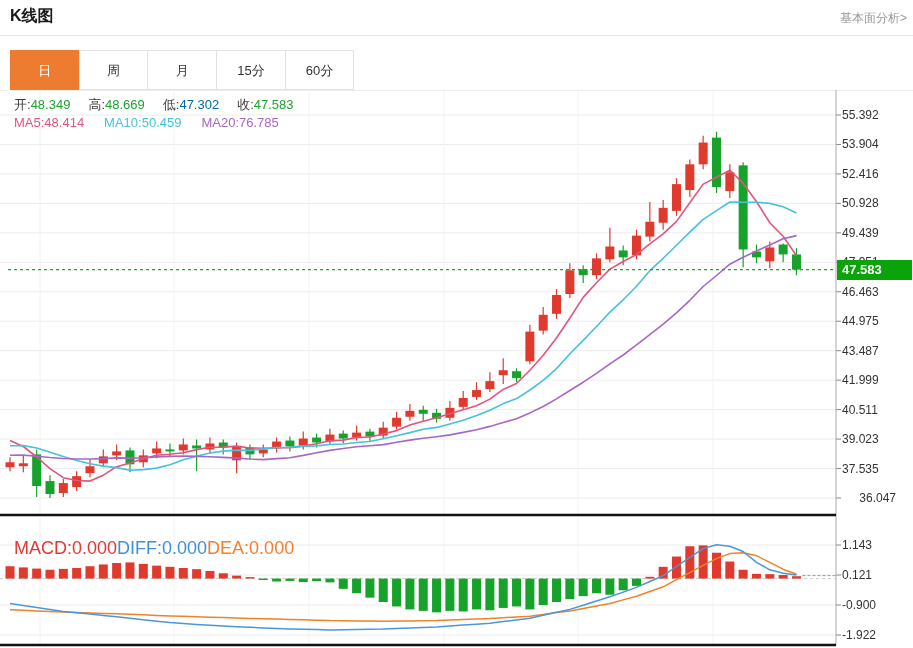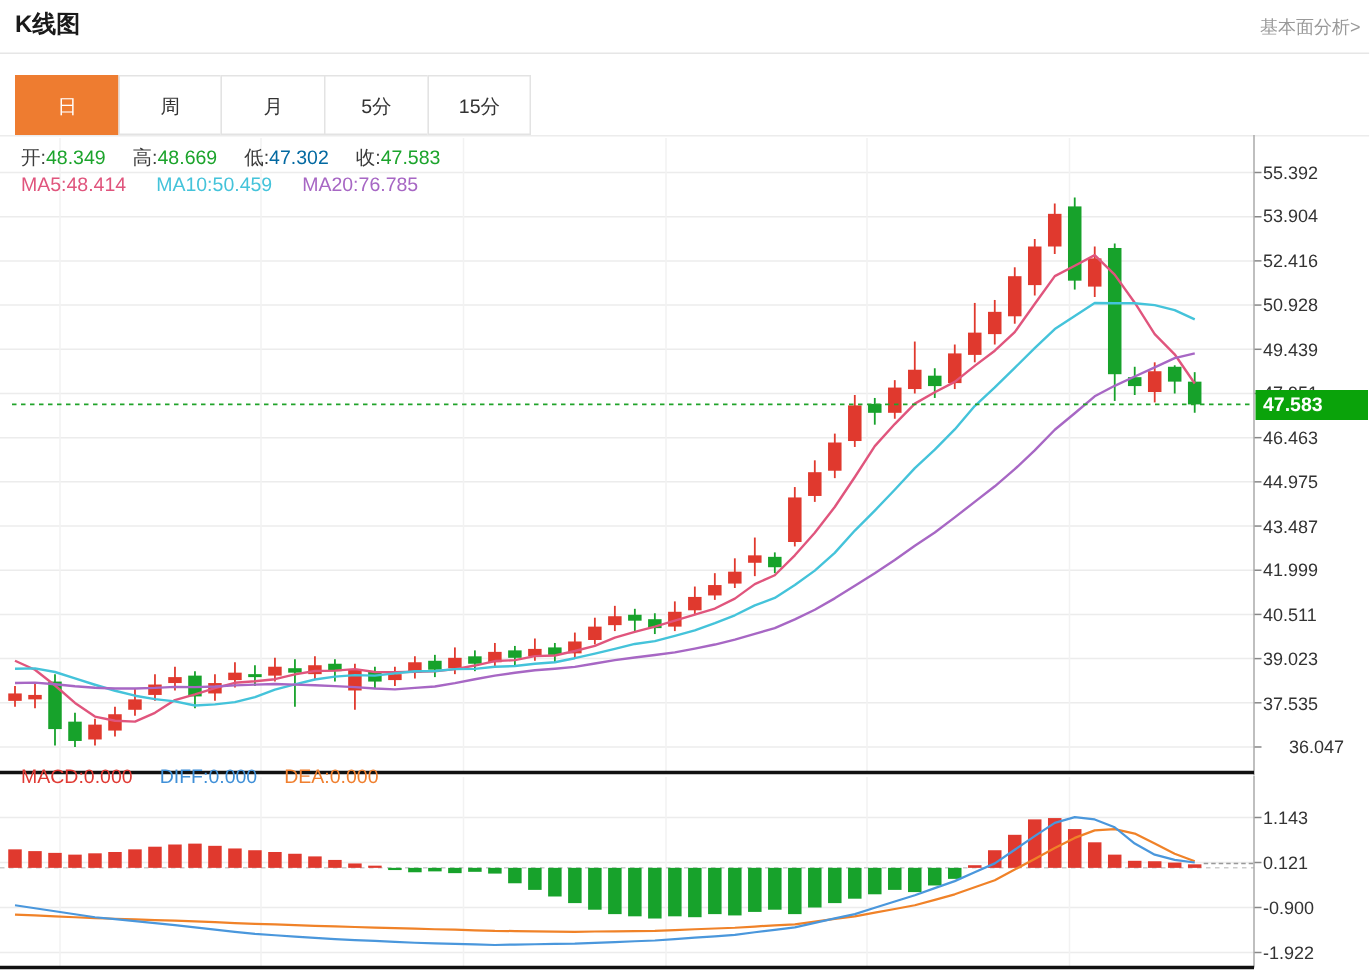--- a/index.html
+++ b/index.html
@@ -12,42 +12,42 @@
   #tabbar{left:10px;top:50px;height:40px;display:flex;}
   .tab{width:69.7px;height:40px;line-height:40px;text-align:center;font-size:13px;color:#333;
        background:#fff;border:1px solid #e3e3e3;margin-left:-1px;box-sizing:border-box;cursor:pointer;}
   .tab:first-child{margin-left:0;}
   .tab.active{background:#ee7c30;border-color:#ee7c30;color:#fff;}
   #tab-underline{left:0;top:90px;width:913px;height:0;border-top:1px solid #ececec;}
   #ohlc-legend{left:14px;top:96px;font-size:13px;display:flex;gap:18px;}
   #ohlc-legend .lbl{color:#3c3c3c;}
   #ohlc-legend .val{color:#1ca42c;}
   #ma-legend{left:14px;top:115px;font-size:13px;display:flex;gap:20px;}
-  #macd-legend{left:14px;top:510px;font-size:13px;display:flex;gap:18px;}
+  #macd-legend{left:14px;top:538px;font-size:18px;display:flex;}
   .ylab{position:absolute;left:842px;width:54px;font-size:12px;color:#333;height:14px;line-height:14px;}
   #price-tag{left:837px;top:260px;width:75px;height:20px;background:#0aa30a;color:#fff;
              font-size:13px;font-weight:bold;line-height:20px;padding-left:5px;box-sizing:border-box;z-index:5;}
   svg{position:absolute;left:0;}
   #main-chart{top:90px;}
   #macd-chart{top:517px;}
 </style>
 </head>
 <body>
 <div id="app">
 
   <div class="abs" id="page-title">K线图</div>
   <a class="abs" id="fund-link">基本面分析&gt;</a>
   <div class="abs" id="top-rule"></div>
 
   <div class="abs" id="tabbar">
       <div class="tab active">日</div>
       <div class="tab">周</div>
       <div class="tab">月</div>
-      <div class="tab">5分</div>
       <div class="tab">15分</div>
+      <div class="tab">60分</div>
     </div>
   <div class="abs" id="tab-underline"></div>
 
   <svg id="main-chart" width="913" height="427" viewBox="0 90 913 427">
       <line x1="0" y1="115" x2="836" y2="115" stroke="#ececec" stroke-width="1"></line>
       <line x1="836" y1="115" x2="841" y2="115" stroke="#888" stroke-width="1"></line>
       <line x1="0" y1="144.45942399999998" x2="836" y2="144.45942399999998" stroke="#ececec" stroke-width="1"></line>
       <line x1="836" y1="144.45942399999998" x2="841" y2="144.45942399999998" stroke="#888" stroke-width="1"></line>
       <line x1="0" y1="173.9188480000001" x2="836" y2="173.9188480000001" stroke="#ececec" stroke-width="1"></line>
       <line x1="836" y1="173.9188480000001" x2="841" y2="173.9188480000001" stroke="#888" stroke-width="1"></line>

